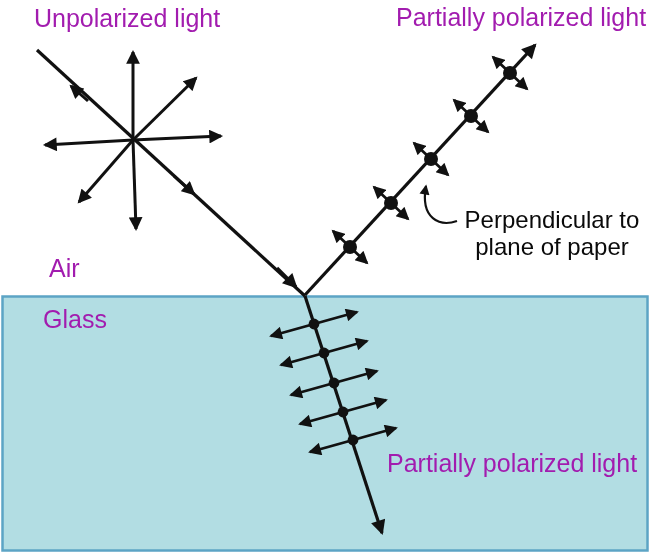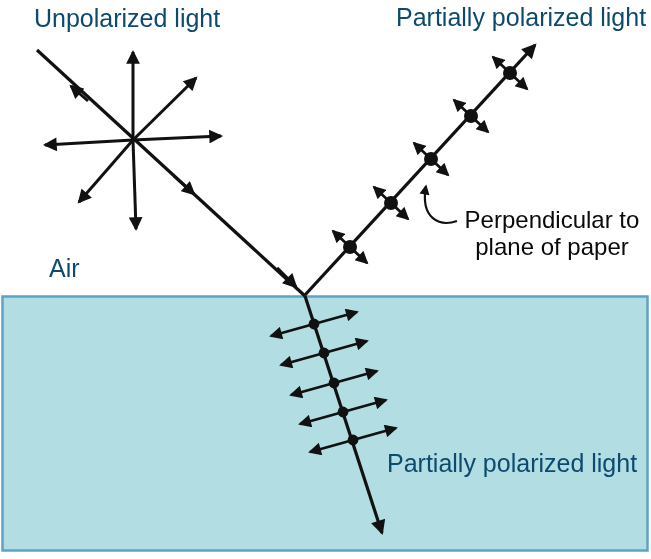--- a/index.html
+++ b/index.html
@@ -1,21 +1,21 @@
 <!DOCTYPE html>
 <html><head>
 <meta charset="utf-8">
 <style>
   html,body{margin:0;padding:0;background:#fff;}
   .stage{
     position:relative;width:651px;height:559px;background:#ffffff;
     font-family:"Liberation Sans", sans-serif;overflow:hidden;color:#0a0a0a;
   }
   .stage svg{position:absolute;left:0;top:0;}
-  .lbl{position:absolute;font-size:25px;line-height:1.1;white-space:nowrap;color:#0c4a6e;}
+  .lbl{position:absolute;font-size:25px;line-height:1.1;white-space:nowrap;color:#a21caf;}
   .note{
     position:absolute;left:450px;top:206px;width:204px;text-align:center;
     font-size:24px;line-height:27px;color:#0a0a0a;
   }
   .ink{stroke:#111111;fill:none;}
 </style>
 </head>
 <body>
 
 <div class="stage">
@@ -98,15 +98,16 @@
 
   <div class="lbl" style="left:396px;top:4px;">Partially polarized light</div>
 
   <div class="note">
     <div>Perpendicular to</div>
     <div>plane of paper</div>
   </div>
 
   <div class="lbl" style="left:49px;top:255px;">Air</div>
 
+  <div class="lbl" style="left:43px;top:306px;">Glass</div>
 
   <div class="lbl" style="left:387px;top:450px;">Partially polarized light</div>
 </div>
 
 </body></html>

